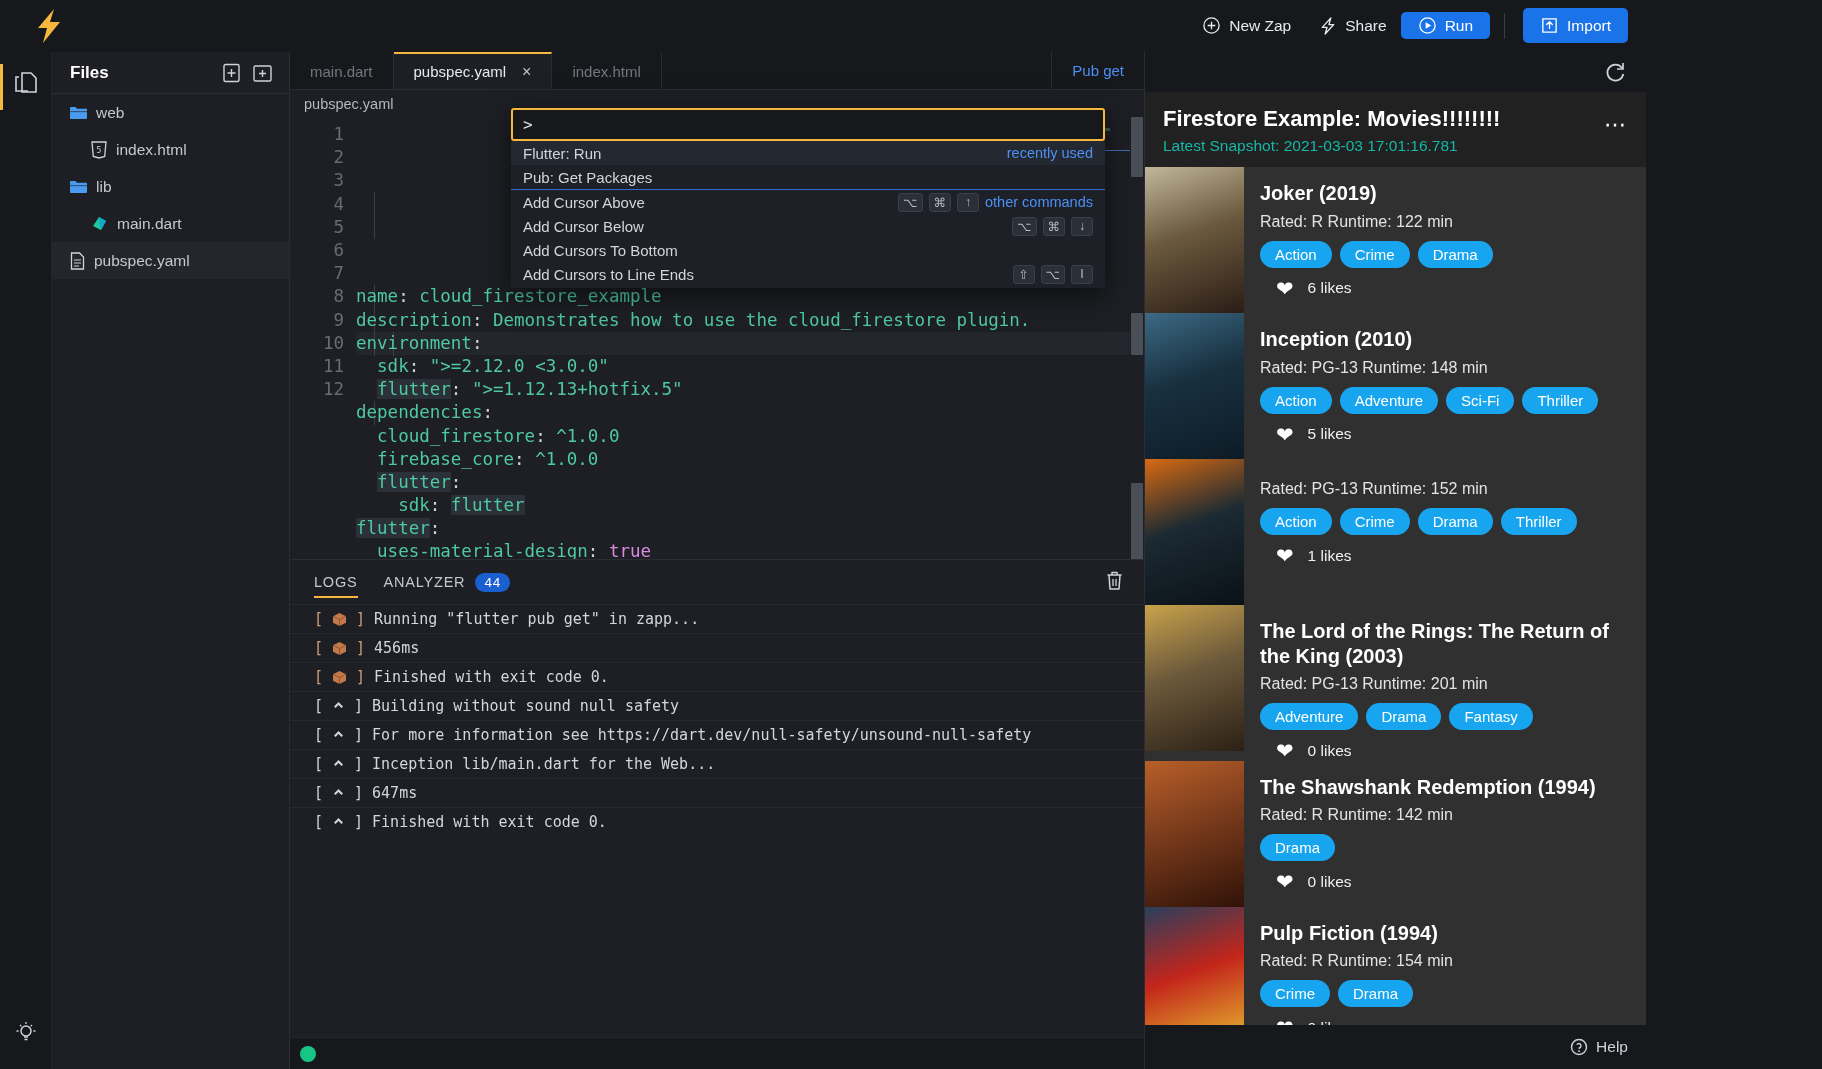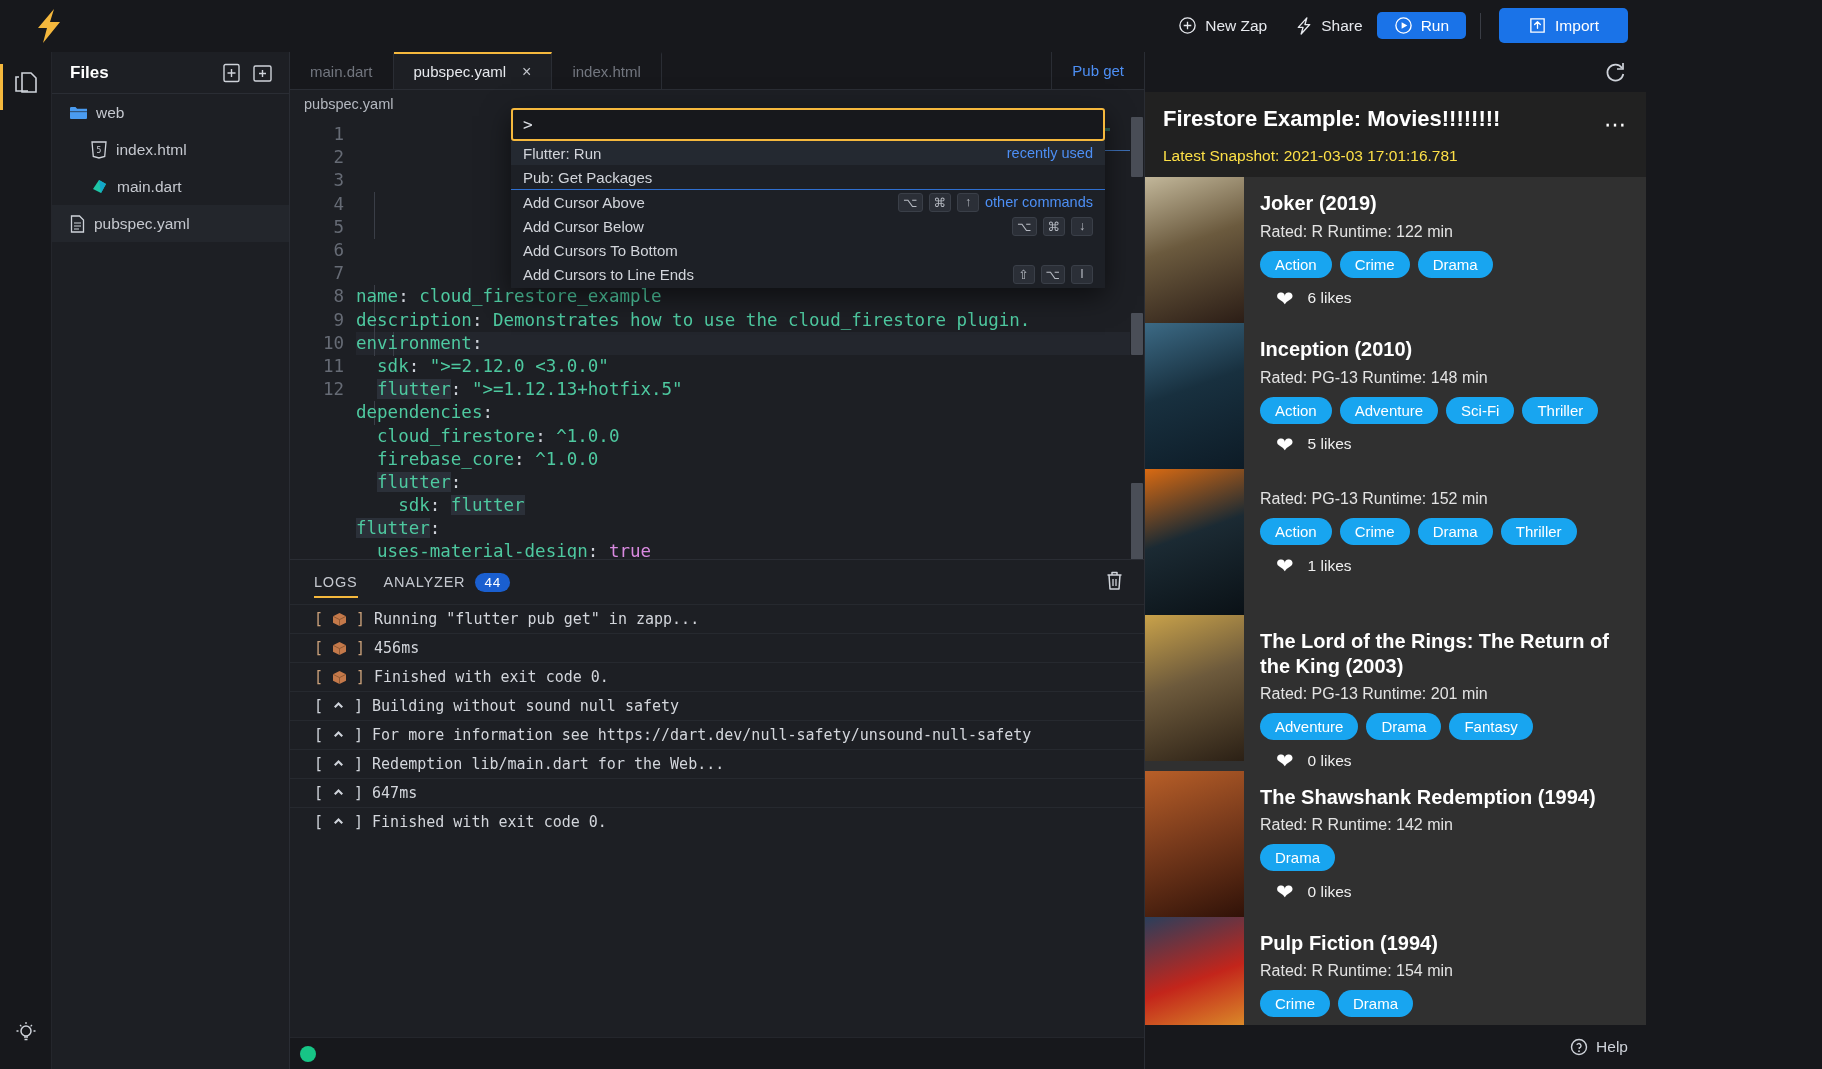--- a/index.html
+++ b/index.html
@@ -22,21 +22,21 @@
   .top-actions { display: flex; align-items: center; gap: 0; }
   .tb-btn {
     display: flex; align-items: center; gap: 8px;
     color: #e7e9ee; font-size: 15.5px; padding: 7px 14px;
     border-radius: 5px; background: transparent; border: none; cursor: pointer;
     white-space: nowrap;
   }
   .tb-btn svg { display: block; }
   .tb-btn.primary { background: #1a73e8; color: #fff; padding: 4px 17px; }
   .tb-sep { width: 1px; height: 26px; background: #3a3d45; margin: 0 14px; }
-  .import-btn { background: #1a73e8; color: #fff; padding: 8px 29px; border-radius: 5px; margin-left: 4px; }
+  .import-btn { background: #1a73e8; color: #fff; padding: 8px 17px; border-radius: 5px; margin-left: 4px; }
 
   
   .main { flex: 1 1 auto; display: flex; min-height: 0; }
 
   
   .rail {
     width: 52px; flex: 0 0 52px; background: #17181c;
     display: flex; flex-direction: column; align-items: center;
     justify-content: space-between; padding: 18px 0 24px 0;
     border-right: 1px solid #24262c;
@@ -110,21 +110,21 @@
   .logs-body { flex: 1 1 auto; overflow: hidden; }
   .log-row { display: flex; align-items: center; gap: 9px; height: 29px; padding-left: 24px; border-top: 1px solid #26292f; font-family: "DejaVu Sans Mono", monospace; font-size: 15px; color: #d3d6dc; white-space: pre; }
   .log-tag { color: #c9a07a; }
   .log-tag.dart { color: #cfd3da; }
 
   
   .preview { width: 502px; flex: 0 0 502px; background: #000; display: flex; flex-direction: column; border-left: 1px solid #2a2d34; }
   .preview-top { height: 40px; flex: 0 0 40px; background: #17181c; display: flex; align-items: center; justify-content: flex-end; padding-right: 20px; }
   .app-bar { background: #212121; padding: 14px 18px 12px 18px; display: flex; align-items: flex-start; justify-content: space-between; flex: 0 0 auto; }
   .app-title { color: #fff; font-size: 22px; font-weight: bold; line-height: 1.15; }
-  .app-sub { color: #fde047; font-size: 15.5px; margin-top: 16px; }
+  .app-sub { color: #14b8a6; font-size: 15.5px; margin-top: 6px; }
   .kebab { color: #fff; font-size: 22px; letter-spacing: 2px; line-height: 1; padding-top: 8px; cursor: pointer; }
   .movie-list { flex: 1 1 auto; background: #303030; overflow: hidden; }
   .movie { display: flex; gap: 16px; padding: 0 0 0 0; }
   .poster { width: 99px; flex: 0 0 99px; height: 146px; background-size: cover; background-position: center; }
   .movie-info { flex: 1 1 auto; padding-top: 14px; padding-right: 14px; }
   .movie-title { color: #fff; font-size: 20px; font-weight: bold; line-height: 1.22; }
   .movie-meta { color: #e3e3e3; font-size: 16px; margin-top: 7px; }
   .chips { display: flex; flex-wrap: wrap; gap: 8px; margin-top: 10px; }
   .chip { background: #18a5f0; color: #fff; font-size: 15px; border-radius: 16px; padding: 5px 15px; cursor: pointer; }
   .likes { display: flex; align-items: center; gap: 14px; margin-top: 10px; padding-left: 16px; }
@@ -241,20 +241,27 @@
               <path d="M0 5h17v1.2H0z" fill="#1d1f24" opacity=".55"></path>
             </svg>
             <span>web</span>
           </div>
           <div class="file-row indent">
             <svg width="16" height="18" viewBox="0 0 16 18">
               <path d="M1 1h14l-1.3 14.5L8 17l-5.7-1.5z" fill="none" stroke="#cfd3da" stroke-width="1.3"></path>
               <text x="8" y="12" font-size="8" fill="#cfd3da" text-anchor="middle" font-family="monospace">5</text>
             </svg>
             <span>index.html</span>
+          </div>
+          <div class="file-row">
+            <svg class="folder-ico" viewBox="0 0 17 14">
+              <path d="M0 2.2A1.2 1.2 0 0 1 1.2 1h4.3l1.6 1.7H17V12a1 1 0 0 1-1 1H1a1 1 0 0 1-1-1z" fill="#4a9bf0"></path>
+              <path d="M0 5h17v1.2H0z" fill="#1d1f24" opacity=".55"></path>
+            </svg>
+            <span>lib</span>
           </div>
           <div class="file-row indent">
             <svg width="17" height="17" viewBox="0 0 17 17">
               <path d="M2 11L8 2l7 4-5 9z" fill="#1ec6a6"></path>
               <path d="M8 2l7 4-5 9z" fill="#12a6c9"></path>
             </svg>
             <span>main.dart</span>
           </div>
           <div class="file-row selected">
             <svg width="15" height="18" viewBox="0 0 15 18">
@@ -370,21 +377,21 @@
                 <path d="M7.5 7.6V14" stroke="#8a5530" stroke-width=".9"></path>
               </svg><span class="log-tag ">]</span><span>Finished with exit code 0.</span></div>
             <div class="log-row"><span class="log-tag dart">[</span><svg width="13" height="13" viewBox="0 0 13 13">
                 <path d="M6.5 2 11 6.5 9.5 8 6.5 5 3.5 8 2 6.5z" fill="#cfd3da"></path>
               </svg><span class="log-tag dart">]</span><span>Building without sound null safety</span></div>
             <div class="log-row"><span class="log-tag dart">[</span><svg width="13" height="13" viewBox="0 0 13 13">
                 <path d="M6.5 2 11 6.5 9.5 8 6.5 5 3.5 8 2 6.5z" fill="#cfd3da"></path>
               </svg><span class="log-tag dart">]</span><span>For more information see https://dart.dev/null-safety/unsound-null-safety</span></div>
             <div class="log-row"><span class="log-tag dart">[</span><svg width="13" height="13" viewBox="0 0 13 13">
                 <path d="M6.5 2 11 6.5 9.5 8 6.5 5 3.5 8 2 6.5z" fill="#cfd3da"></path>
-              </svg><span class="log-tag dart">]</span><span>Redemption lib/main.dart for the Web...</span></div>
+              </svg><span class="log-tag dart">]</span><span>Inception lib/main.dart for the Web...</span></div>
             <div class="log-row"><span class="log-tag dart">[</span><svg width="13" height="13" viewBox="0 0 13 13">
                 <path d="M6.5 2 11 6.5 9.5 8 6.5 5 3.5 8 2 6.5z" fill="#cfd3da"></path>
               </svg><span class="log-tag dart">]</span><span>647ms</span></div>
             <div class="log-row"><span class="log-tag dart">[</span><svg width="13" height="13" viewBox="0 0 13 13">
                 <path d="M6.5 2 11 6.5 9.5 8 6.5 5 3.5 8 2 6.5z" fill="#cfd3da"></path>
               </svg><span class="log-tag dart">]</span><span>Finished with exit code 0.</span></div>
           </div>
       </div>
 
       <div class="statusbar">

